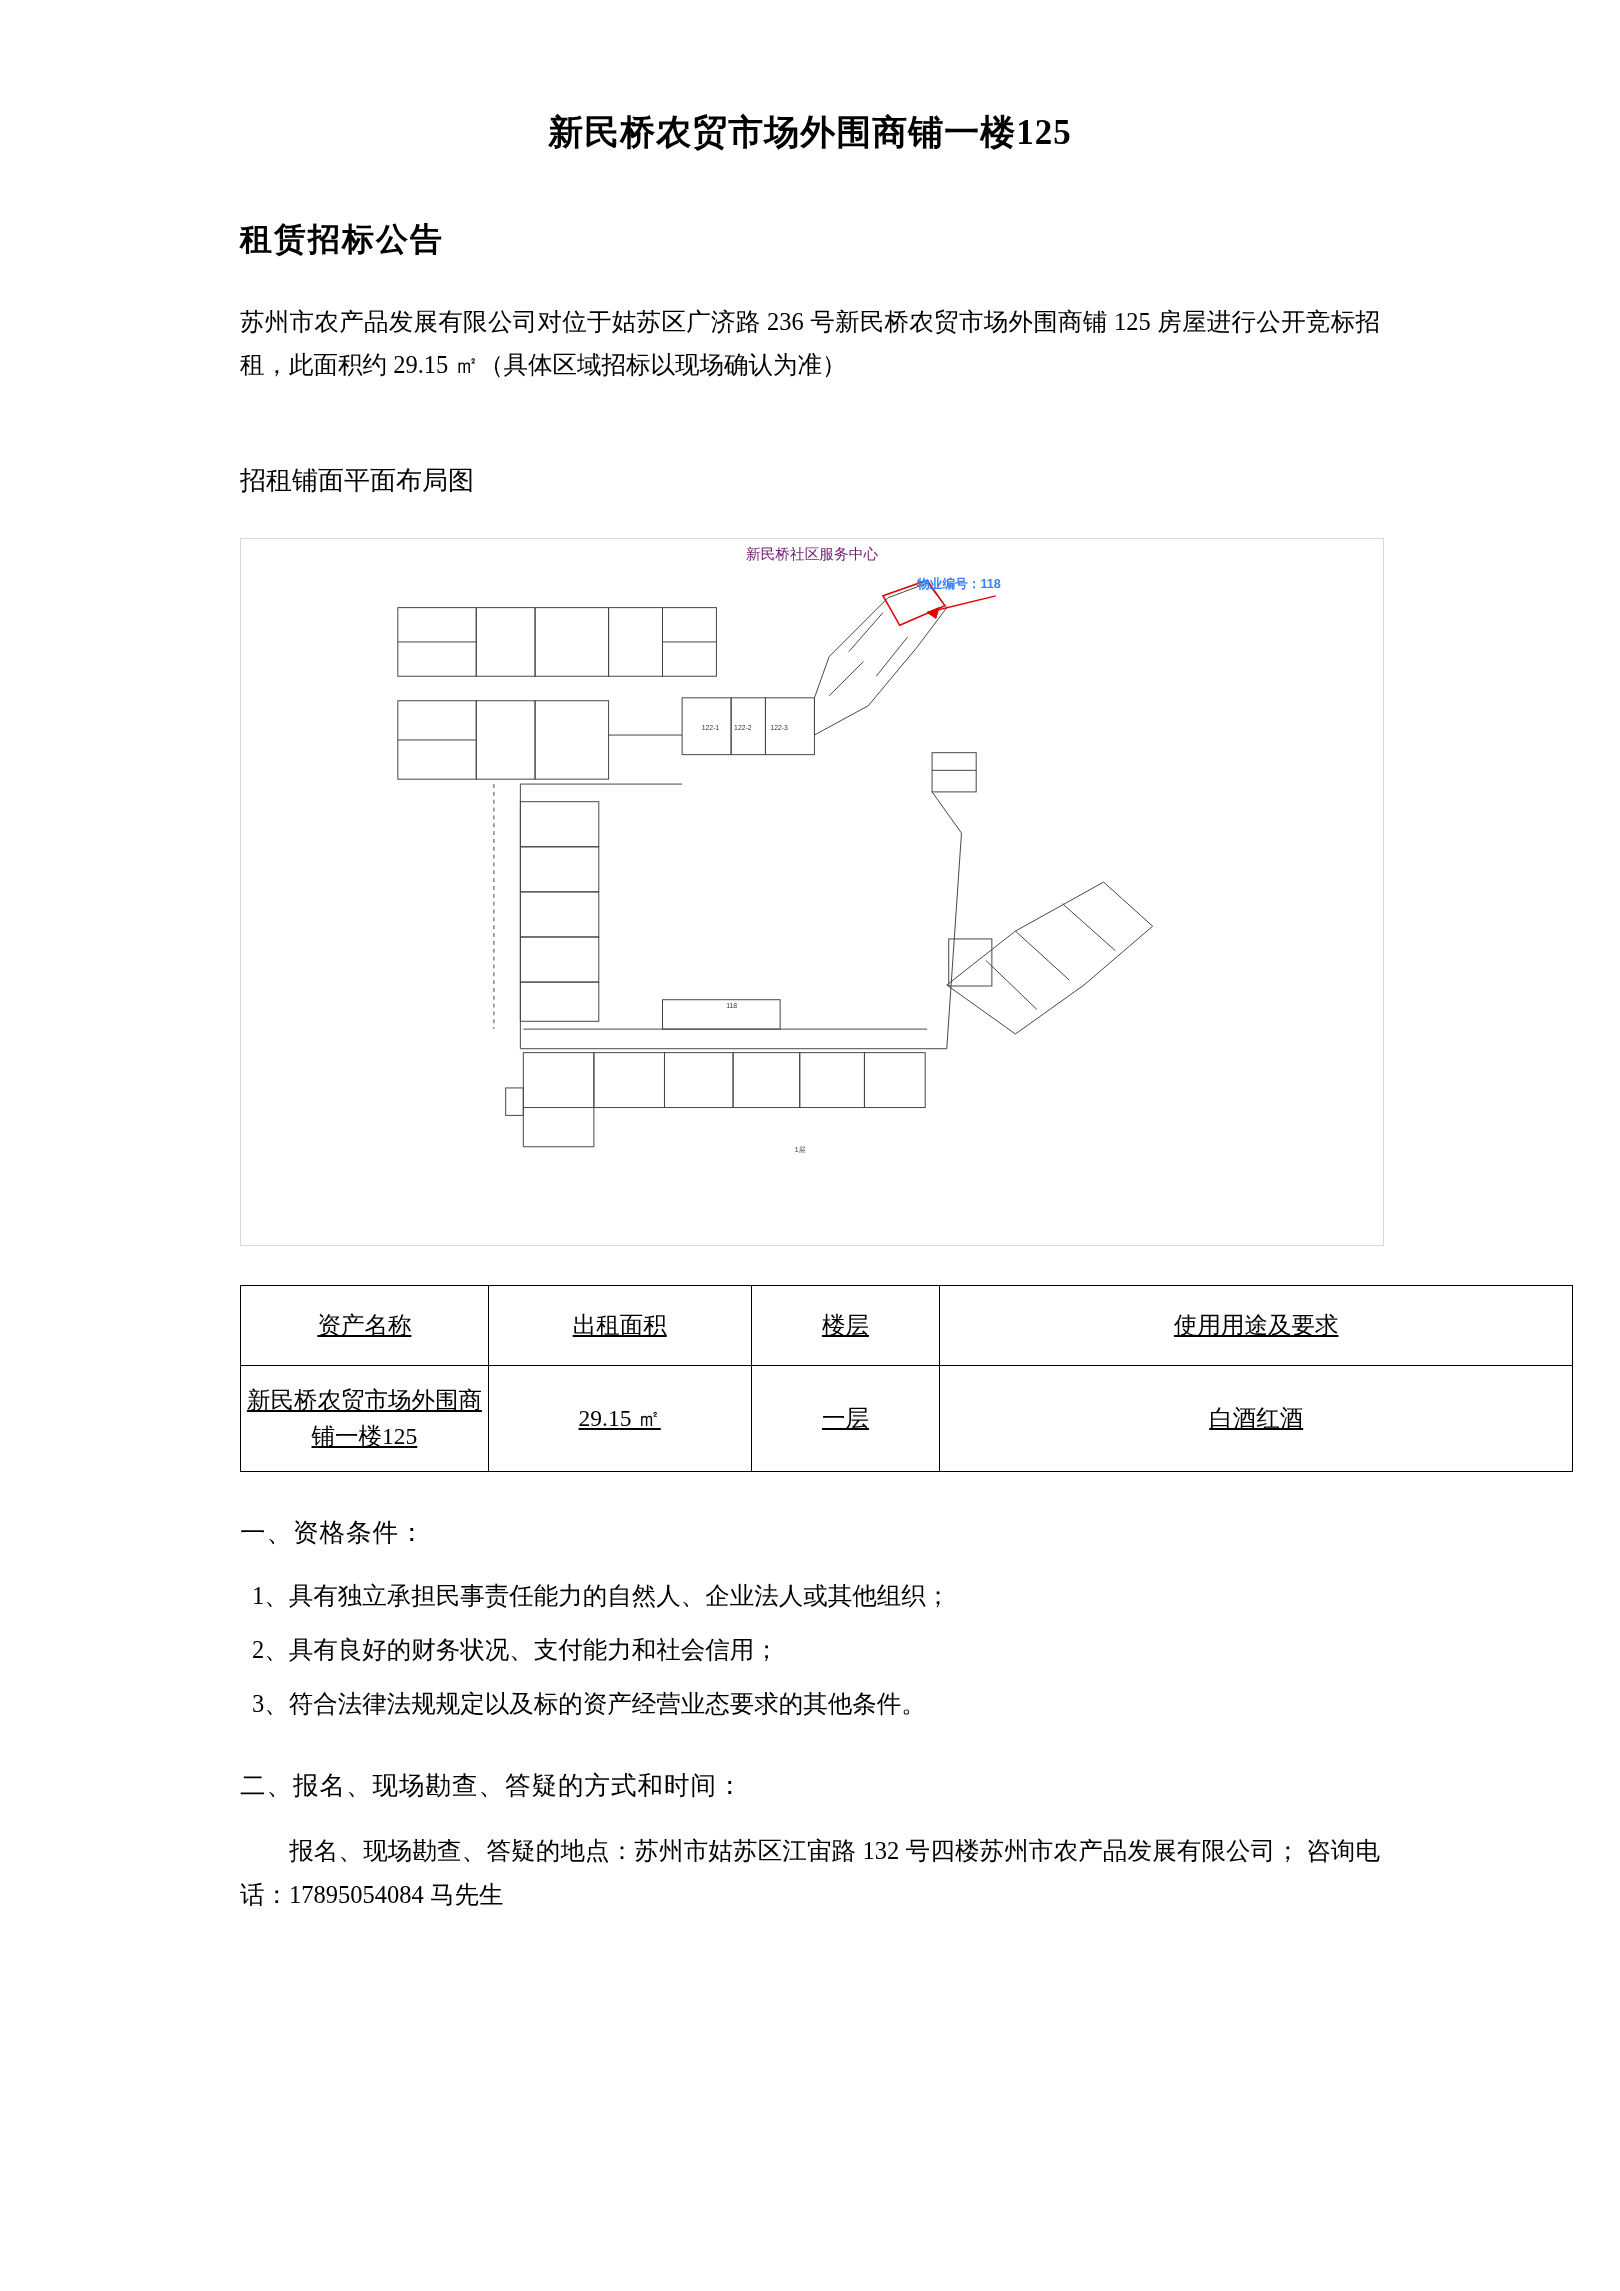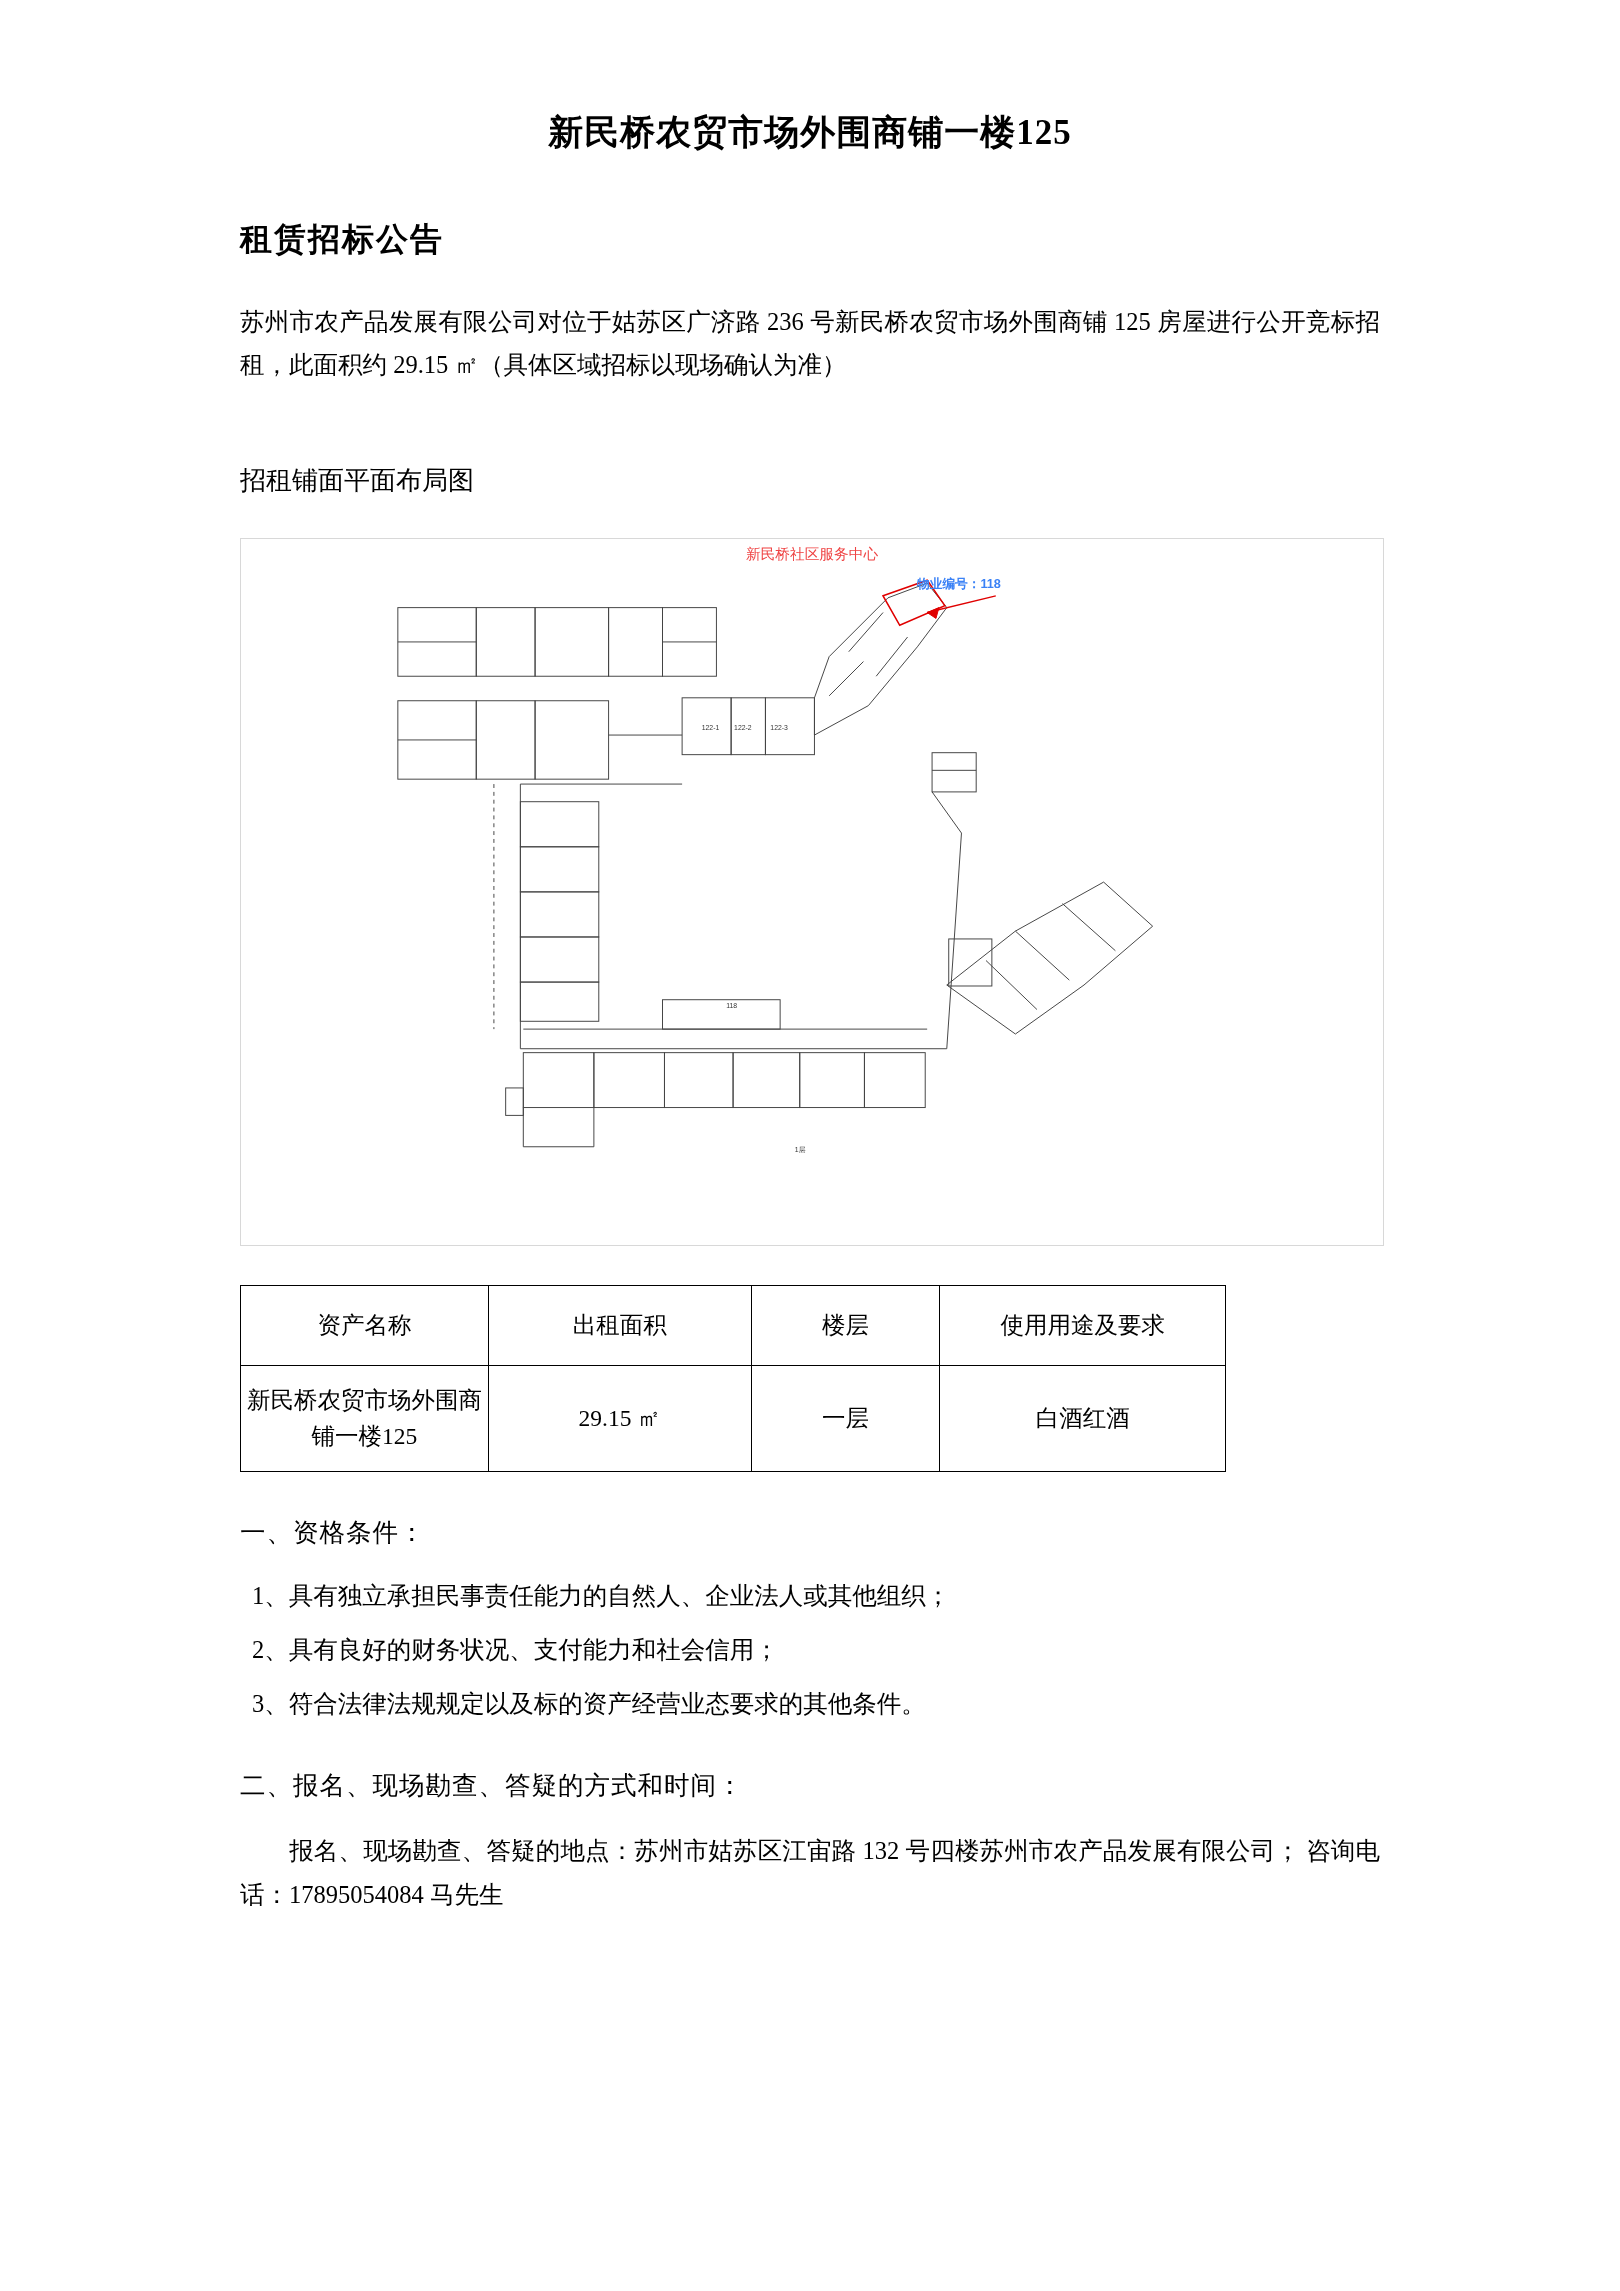--- a/index.html
+++ b/index.html
@@ -58,39 +58,40 @@
     overflow: hidden;
   }
   .plan-caption {
     position: absolute;
     top: 5.9px;
     left: 0;
     width: 100%;
     text-align: center;
     font-size: 14.7px;
     font-family: "Liberation Sans", sans-serif;
-    color: #ef4444;
+    color: #701a75;
   }
   .plan-svg { position: absolute; inset: 0; }
   .tag-118 {
     position: absolute;
     left: 676px;
     top: 37px;
     font-size: 12.7px;
     color: #3b82f6;
     font-family: "Liberation Sans", sans-serif;
     font-weight: bold;
     white-space: nowrap;
   }
   
   table.asset {
     border-collapse: collapse;
-    width: 986px;
+    width: 1333px;
     margin: 39px 0 0 0;
     font-size: 23.5px;
+    text-decoration: underline;
   }
   table.asset td {
     border: 1px solid #000;
     text-align: center;
     vertical-align: middle;
     padding: 15.7px 5.9px;
     line-height: 1.55;
   }
   table.asset tr.head td { padding: 21.6px 5.9px; }
   .col1 { width: 235px; }

